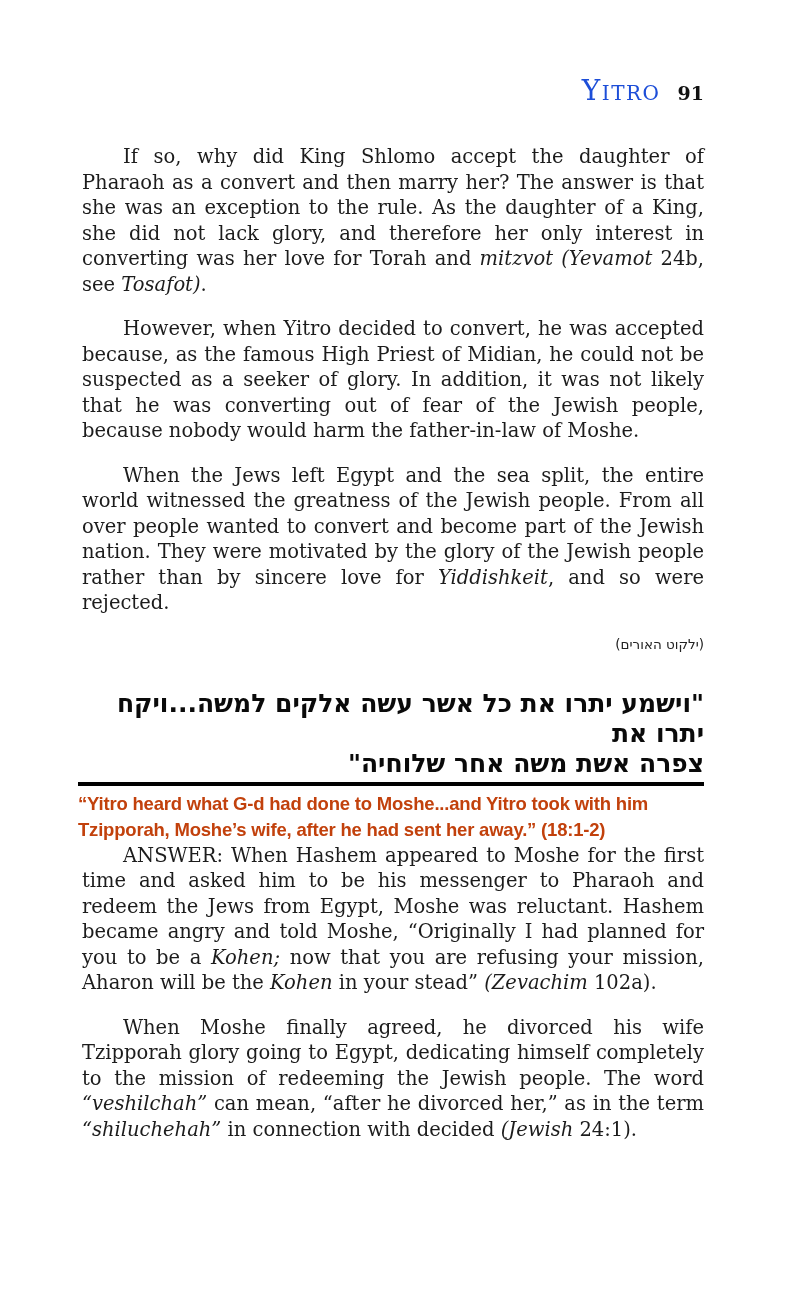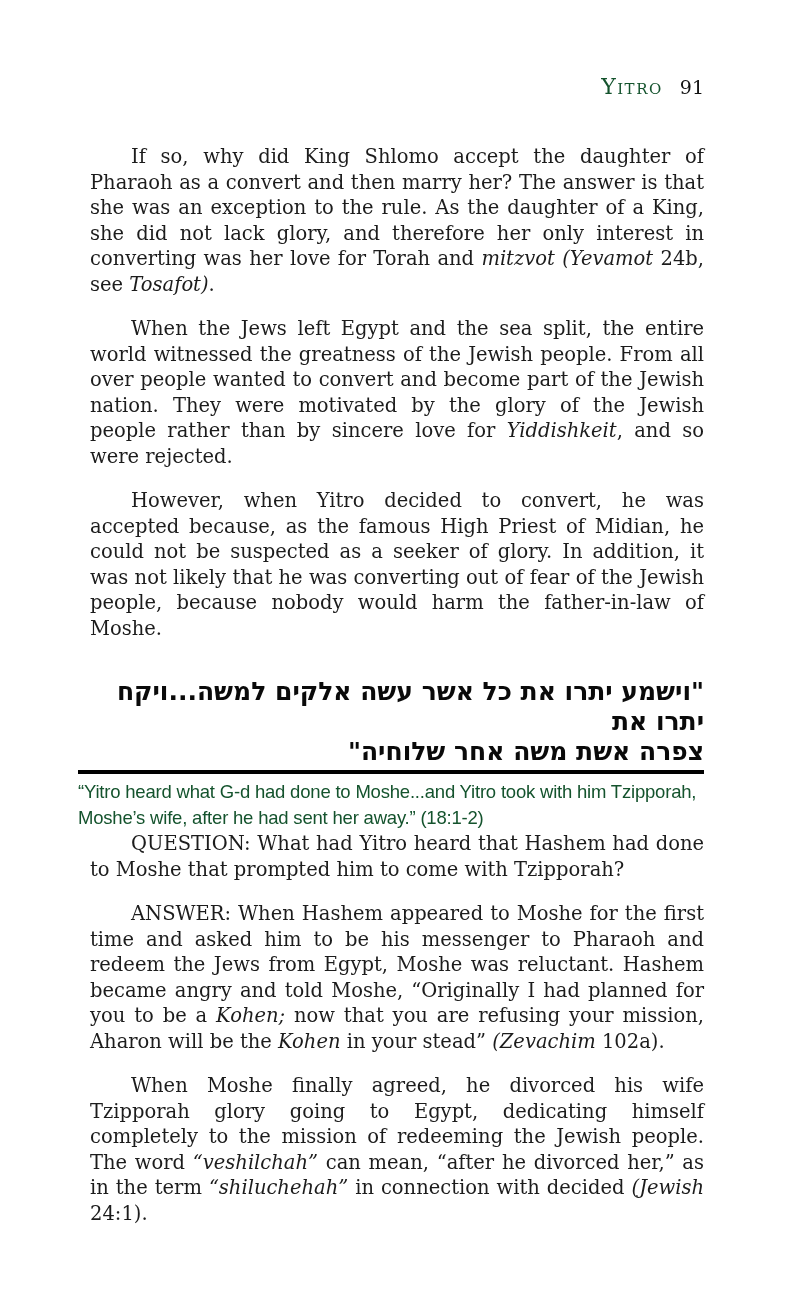--- a/index.html
+++ b/index.html
@@ -29,35 +29,35 @@
   
   .running-head {
     margin-top: 74px;
     height: 24px;
     text-align: right;
     white-space: nowrap;
   }
   .running-head .section {
     font-variant: small-caps;
     letter-spacing: 1.5px;
-    font-size: 22px;
-    color: #14532d;
+    font-size: 28px;
+    color: #1d4ed8;
   }
   .running-head .pagenum {
-    font-weight: normal;
+    font-weight: bold;
     font-size: 19px;
     margin-left: 12px;
     color: #111111;
   }
   
   .content {
     margin-top: 46px;
   }
   p.body-para {
-    margin: 0 0 19px 12px;
+    margin: 0 0 19px 4px;
     font-size: 19.5px;
     line-height: 25.5px;
     text-align: justify;
     text-indent: 41px;
   }
   p.body-para i { font-style: italic; }
   
   .source-citation {
     margin-top: 8px;
     font-family: "DejaVu Sans", sans-serif;
@@ -82,61 +82,61 @@
   .verse-rule {
     margin-top: 3px;
     height: 4px;
     background: #000000;
     width: 100%;
   }
   
   .verse-translation {
     margin-top: 5px;
     font-family: "Liberation Sans", "DejaVu Sans", sans-serif;
-    font-weight: normal;
+    font-weight: bold;
     font-size: 18.5px;
     line-height: 26px;
     letter-spacing: -0.2px;
     text-align: left;
-    color: #14532d;
+    color: #c2410c;
   }
   
   .qa-question { margin-top: 11px; }
   .qa-answer { margin-top: 0; }
 </style>
 </head>
 <body>
 
 <div class="page">
   <div class="text-column">
 
     <header class="running-head">
       <span class="section">Yitro</span>
       <span class="pagenum">91</span>
     </header>
 
     <div class="content">
 
       <p class="body-para"><span>If so, why did King Shlomo accept the daughter of Pharaoh as a convert and then marry her? The answer is that she was an exception to the rule. As the daughter of a King, she did not lack glory, and therefore her only interest in converting was her love for Torah and </span><i>mitzvot (Yevamot</i><span> 24b, see </span><i>Tosafot)</i><span>.</span></p>
 
+      <p class="body-para"><span>However, when Yitro decided to convert, he was accepted because, as the famous High Priest of Midian, he could not be suspected as a seeker of glory. In addition, it was not likely that he was converting out of fear of the Jewish people, because nobody would harm the father-in-law of Moshe.</span></p>
+
       <p class="body-para"><span>When the Jews left Egypt and the sea split, the entire world witnessed the greatness of the Jewish people. From all over people wanted to convert and become part of the Jewish nation. They were motivated by the glory of the Jewish people rather than by sincere love for </span><i>Yiddishkeit</i><span>, and so were rejected.</span></p>
 
-      <p class="body-para"><span>However, when Yitro decided to convert, he was accepted because, as the famous High Priest of Midian, he could not be suspected as a seeker of glory. In addition, it was not likely that he was converting out of fear of the Jewish people, because nobody would harm the father-in-law of Moshe.</span></p>
-
+      <div class="source-citation">(ילקוט האורים)</div>
 
       <div class="hebrew-verse">
         <div>"וישמע יתרו את כל אשר עשה אלקים למשה...ויקח יתרו את</div>
         <div>צפרה אשת משה אחר שלוחיה"</div>
       </div>
 
       <div class="verse-rule"></div>
 
       <div class="verse-translation"><span>“Yitro heard what G-d had done to Moshe...and Yitro took with him Tzipporah, Moshe’s wife, after he had sent her away.” </span><span>(18:1-2)</span></div>
 
-      <p class="body-para qa-question"><span>QUESTION: What had Yitro heard that Hashem had done to Moshe that prompted him to come with Tzipporah?</span></p>
 
       <p class="body-para qa-answer"><span>ANSWER: When Hashem appeared to Moshe for the first time and asked him to be his messenger to Pharaoh and redeem the Jews from Egypt, Moshe was reluctant. Hashem became angry and told Moshe, “Originally I had planned for you to be a </span><i>Kohen;</i><span> now that you are refusing your mission, Aharon will be the </span><i>Kohen</i><span> in your stead” </span><i>(Zevachim</i><span> 102a).</span></p>
 
       <p class="body-para"><span>When Moshe finally agreed, he divorced his wife Tzipporah glory going to Egypt, dedicating himself completely to the mission of redeeming the Jewish people. The word </span><i>“veshilchah”</i><span> can mean, “after he divorced her,” as in the term </span><i>“shiluchehah”</i><span> in connection with decided </span><i>(Jewish</i><span> 24:1).</span></p>
 
     </div>
   </div>
 </div>
 
 </body></html>

